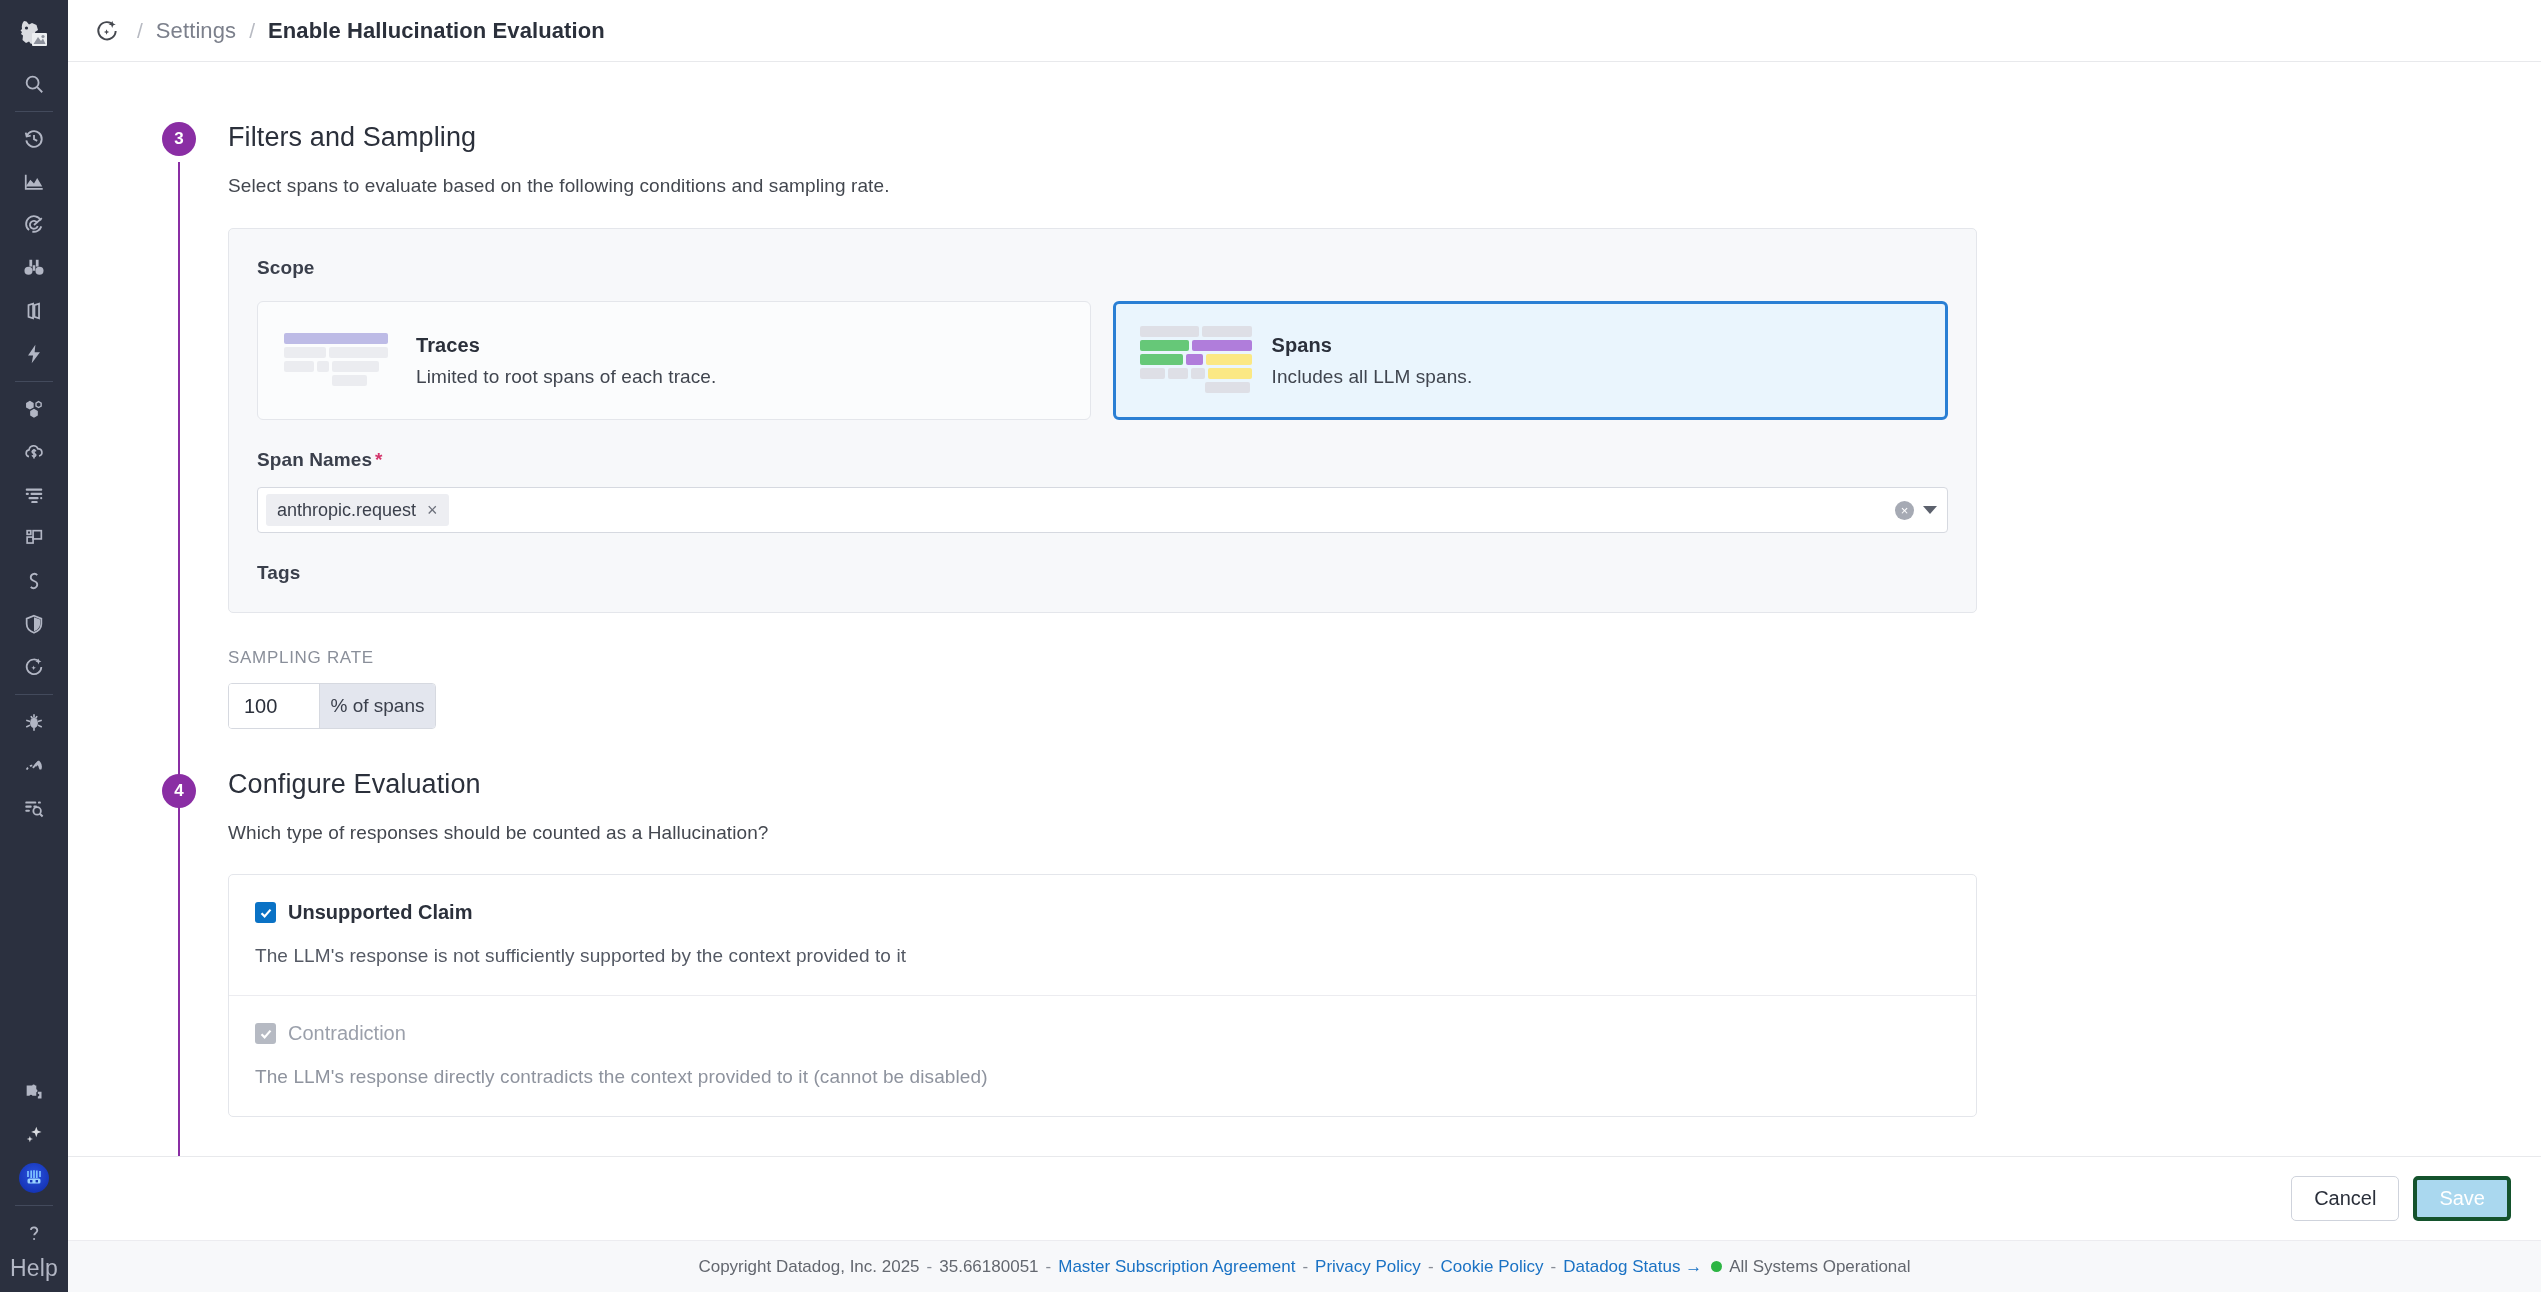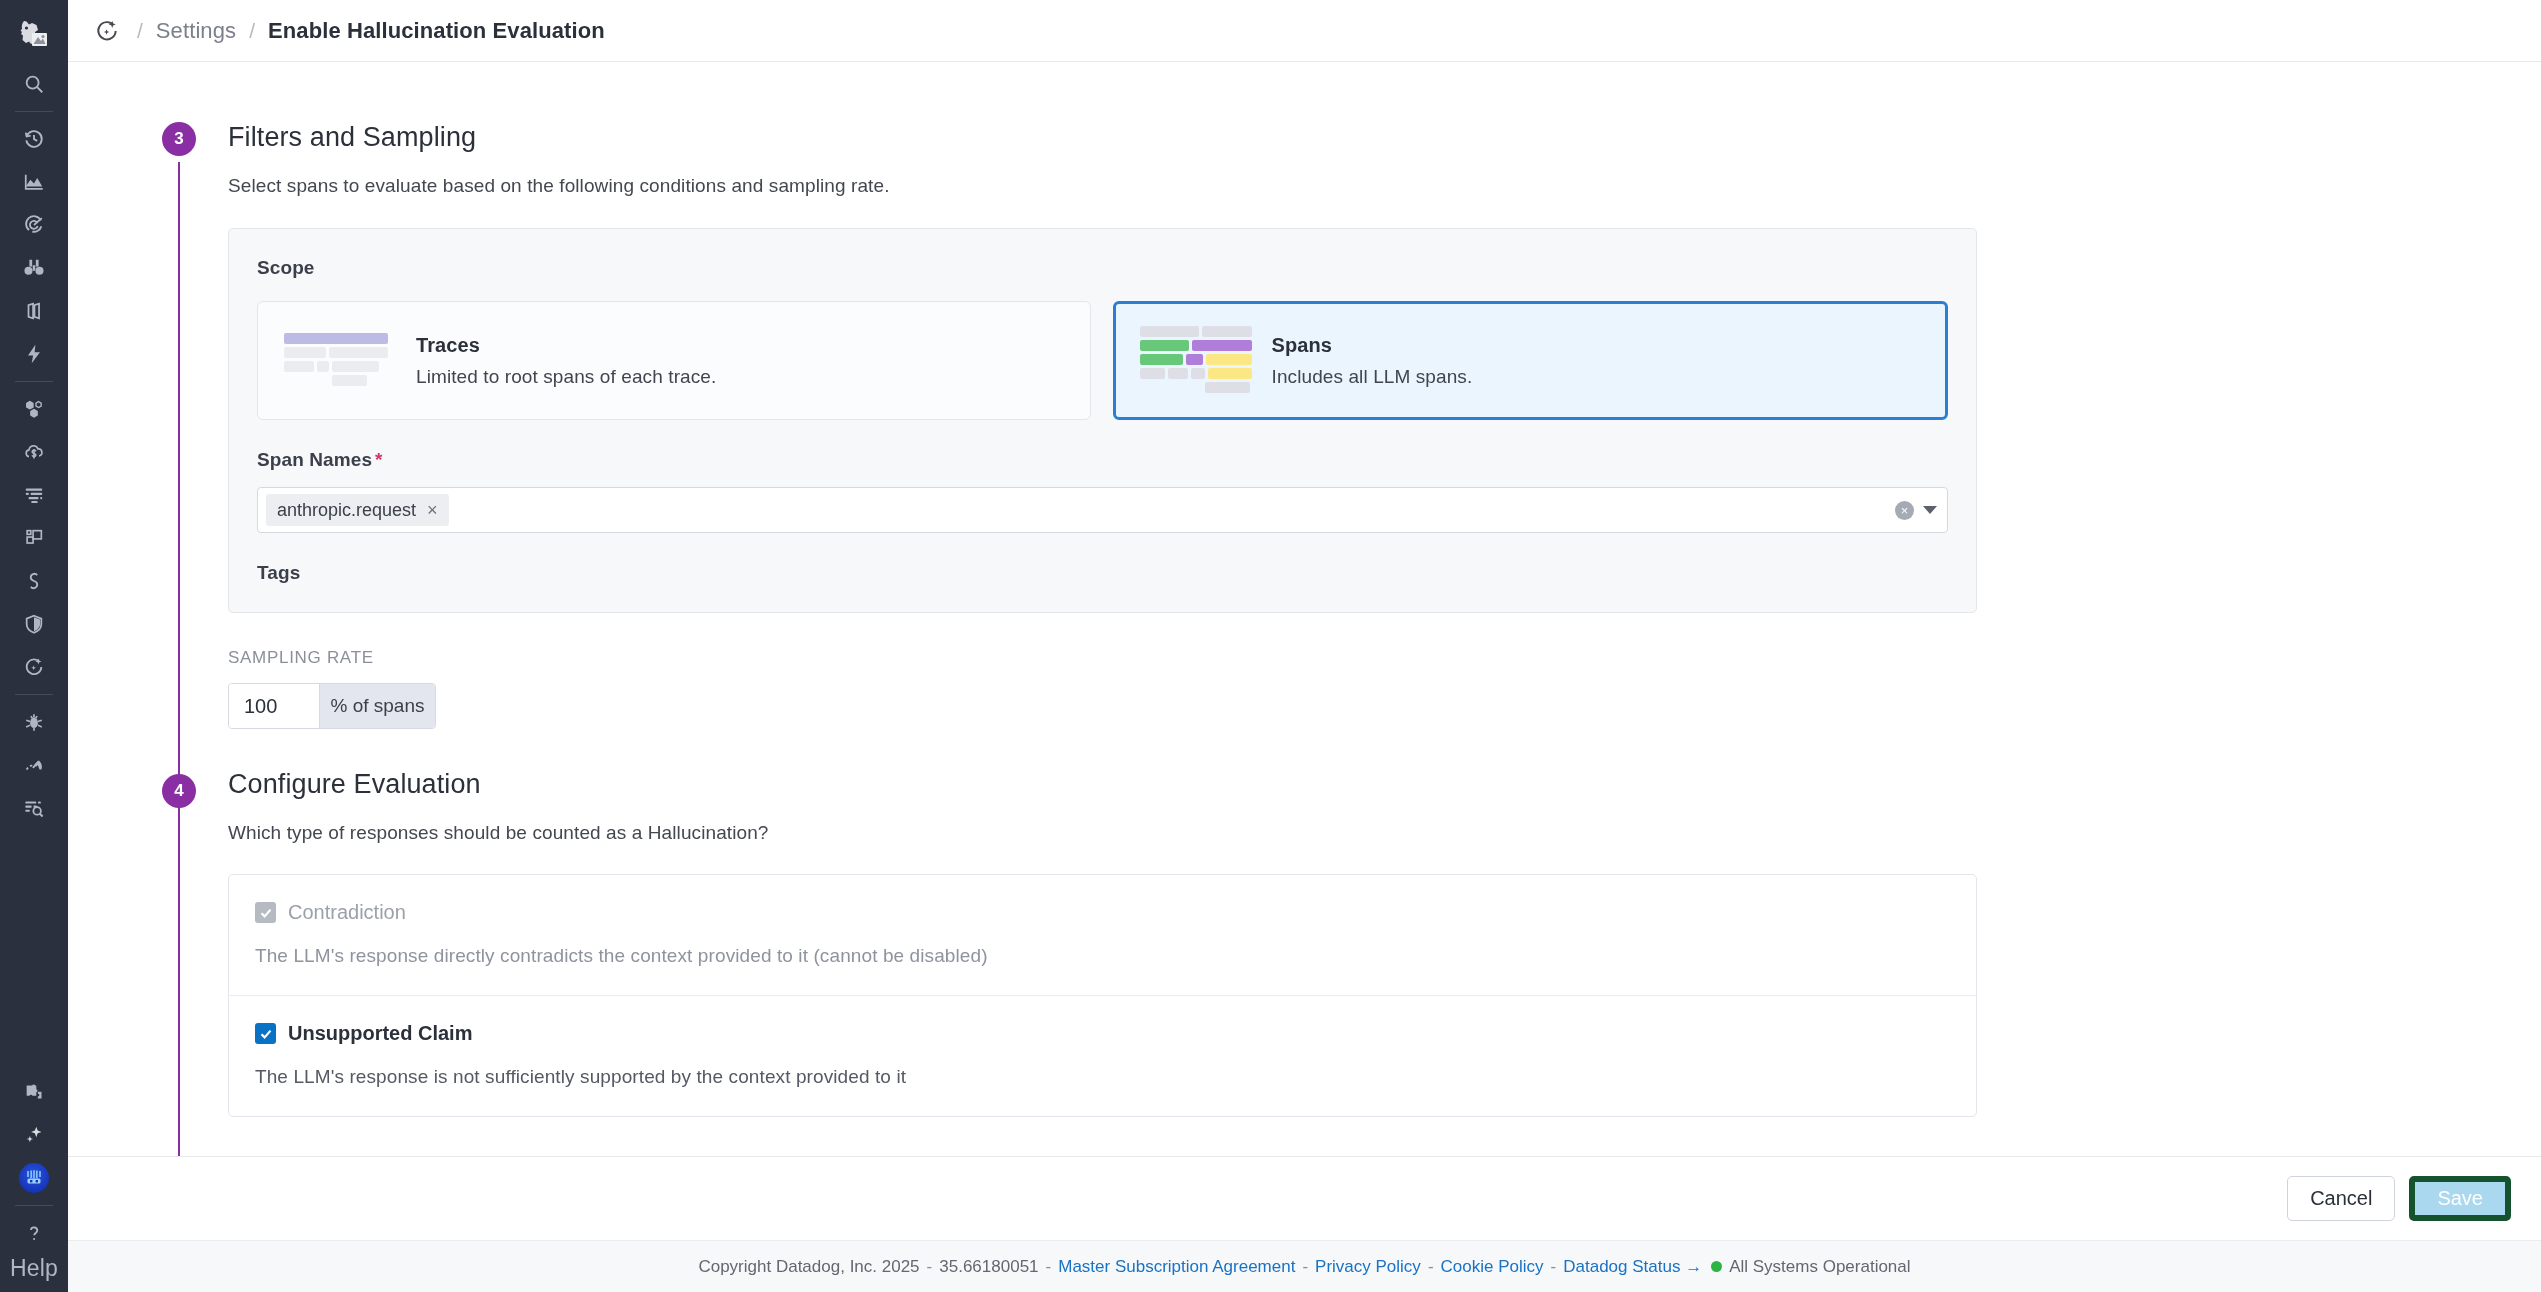--- a/index.html
+++ b/index.html
@@ -321,21 +321,21 @@
   .btn {
     height: 45px;
     border-radius: 5px;
     display: flex; align-items: center; justify-content: center;
     font-size: 20px; padding: 0 22px;
   }
   .btn-cancel {
     background: #ffffff; border: 1px solid #cfd3dc; color: #2b303b;
   }
   .btn-save {
-    background: #aad8ef; border: 6px solid #14532d; color: #ffffff;
+    background: #aad8ef; border: 4px solid #14532d; color: #ffffff;
     min-width: 76px;
   }
 
   
   .copyright {
     flex: 0 0 52px;
     height: 52px;
     background: #f7f8fa;
     display: flex; align-items: center; justify-content: center;
     gap: 0;
@@ -673,40 +673,40 @@
         <div class="step-badge" style="top:45px;">4</div>
         <div class="step-rail" style="top:85px; height:345px;"></div>
 
         <div class="step-title">Configure Evaluation</div>
         <div class="step-sub">Which type of responses should be counted as a Hallucination?</div>
 
         <div class="eval-card">
 
           <div class="eval-row">
             <div class="eval-head">
+              <span class="cb checked">
+                <svg width="14" height="14" viewBox="0 0 14 14">
+                    <polyline points="2.5,7.3 5.6,10.4 11.5,3.6" fill="none" stroke="#ffffff" stroke-width="2.2"></polyline>
+                  </svg>
+              </span>
+              <span class="eval-title">Unsupported Claim</span>
+            </div>
+            <div class="eval-desc">The LLM's response is not sufficiently supported by the context provided to it</div>
+          </div>
+
+          <div class="eval-row">
+            <div class="eval-head">
               <span class="cb disabled">
                 <svg width="14" height="14" viewBox="0 0 14 14">
                     <polyline points="2.5,7.3 5.6,10.4 11.5,3.6" fill="none" stroke="#ffffff" stroke-width="2.2"></polyline>
                   </svg>
               </span>
               <span class="eval-title muted">Contradiction</span>
             </div>
             <div class="eval-desc muted">The LLM's response directly contradicts the context provided to it (cannot be disabled)</div>
-          </div>
-
-          <div class="eval-row">
-            <div class="eval-head">
-              <span class="cb checked">
-                <svg width="14" height="14" viewBox="0 0 14 14">
-                    <polyline points="2.5,7.3 5.6,10.4 11.5,3.6" fill="none" stroke="#ffffff" stroke-width="2.2"></polyline>
-                  </svg>
-              </span>
-              <span class="eval-title">Unsupported Claim</span>
-            </div>
-            <div class="eval-desc">The LLM's response is not sufficiently supported by the context provided to it</div>
           </div>
         </div>
       </div>
     </div>
 
     <div class="actionbar">
       <div class="btn btn-cancel">Cancel</div>
       <div class="btn btn-save">Save</div>
     </div>
 

